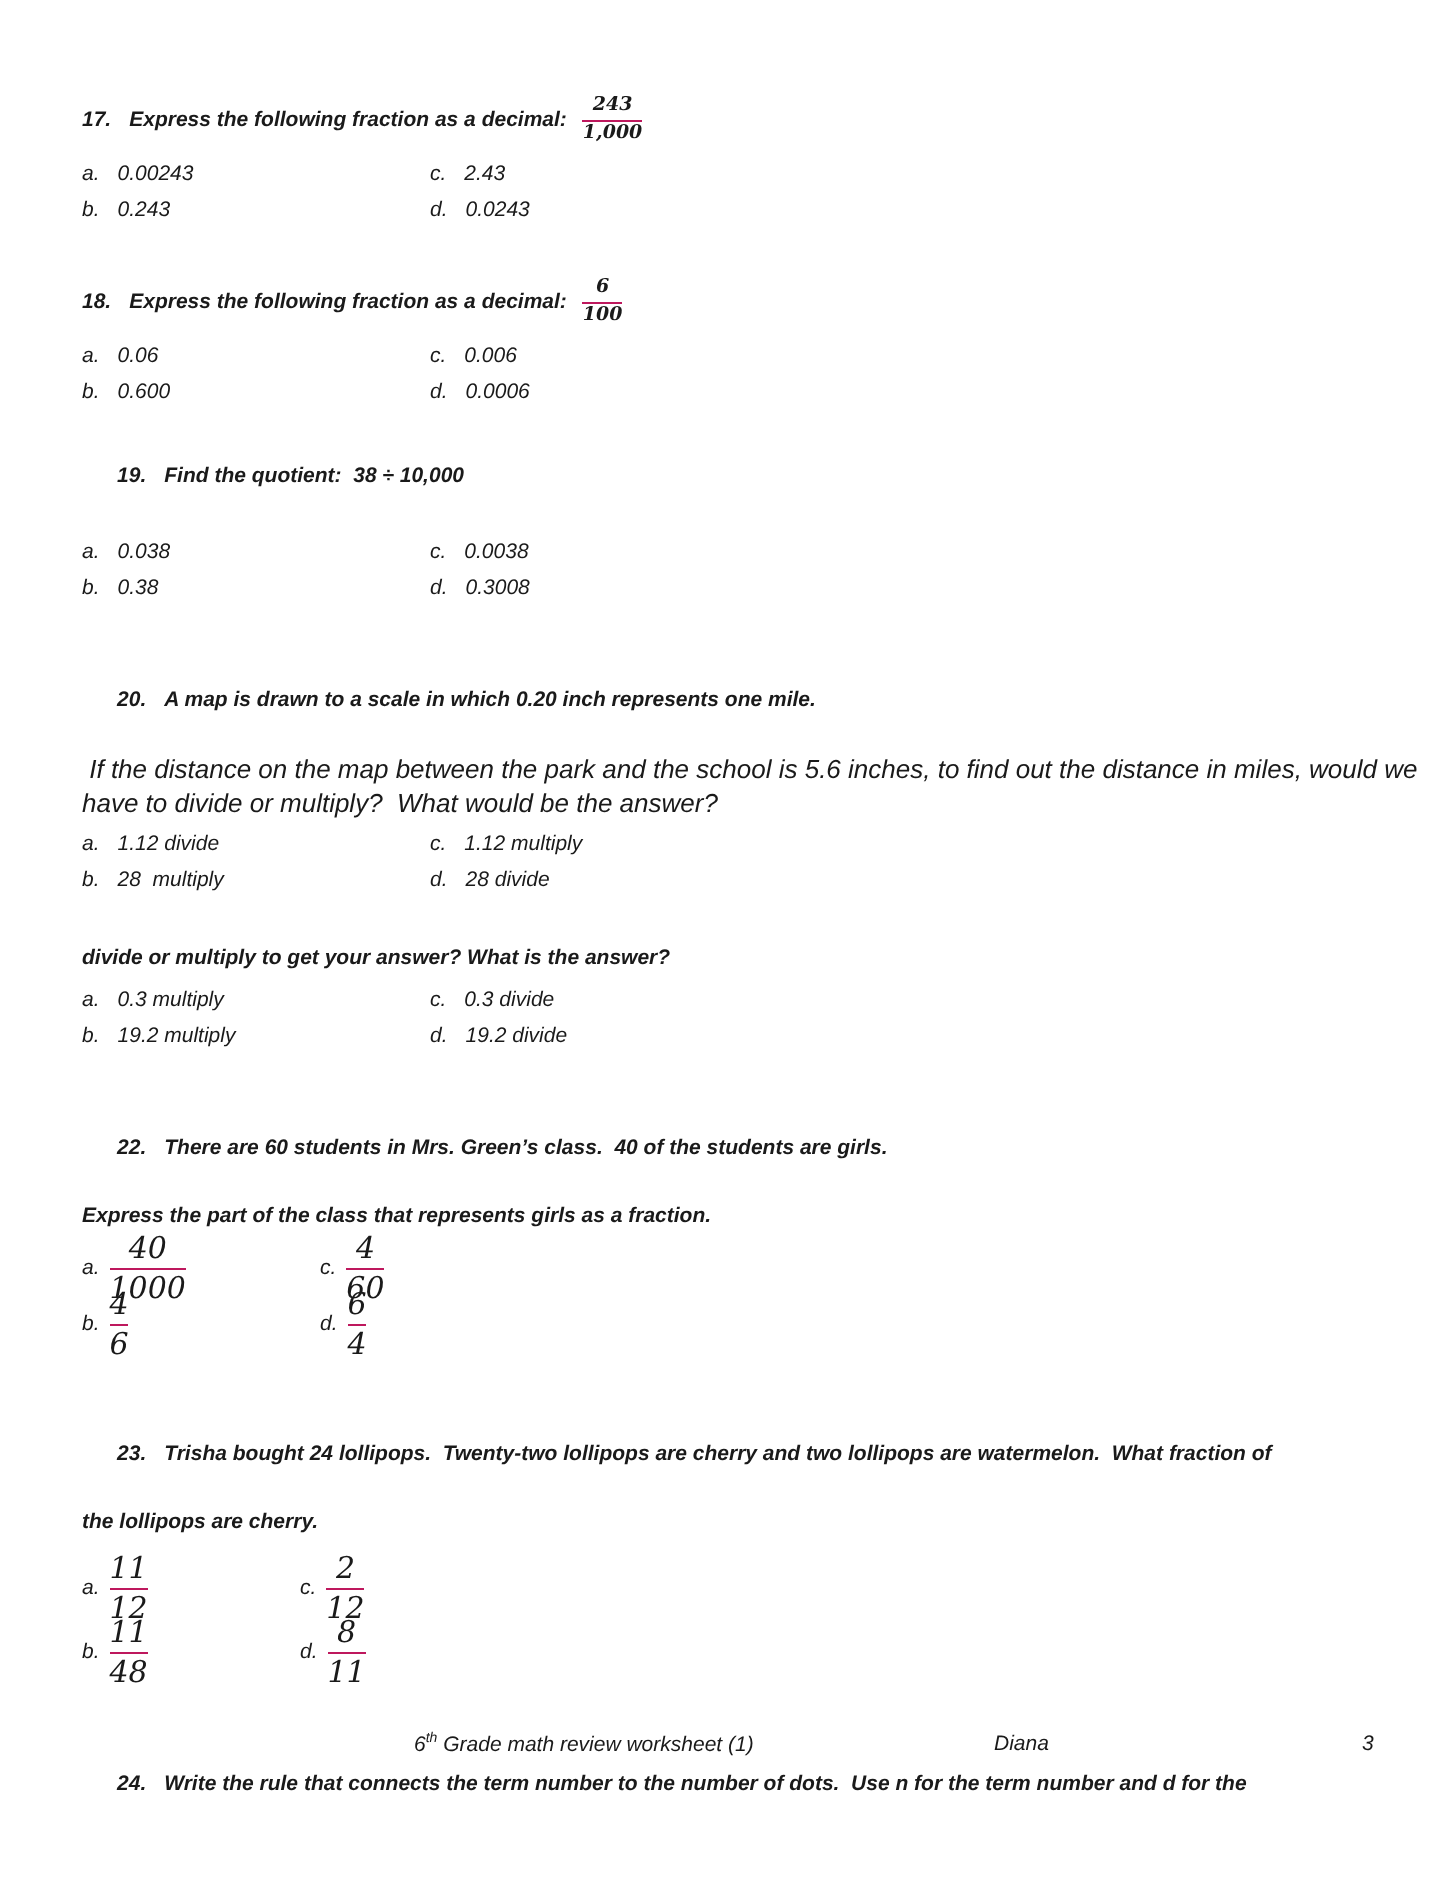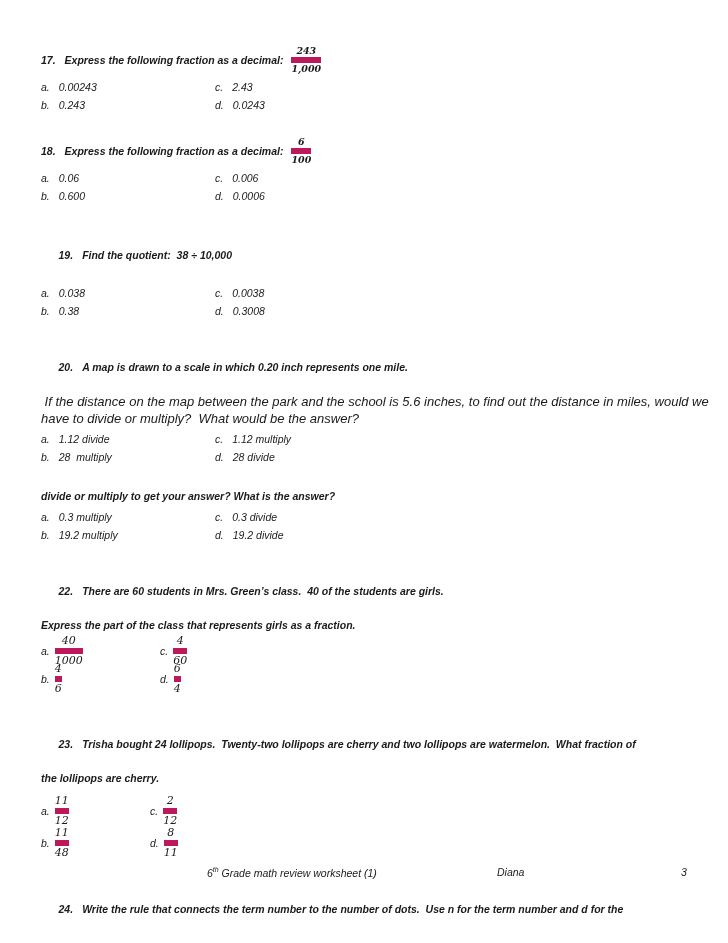--- a/index.html
+++ b/index.html
@@ -18,23 +18,23 @@
   .cols-119 { grid-template-columns:119px auto; }
   .cols-109 { grid-template-columns:109px auto; }
   .opt { font-size:10.5px; line-height:18px; display:flex; align-items:center; }
   .rowh-28 .opt { height:28px; }
   .rowh-32 .opt { height:32px; }
   .opt-label { margin-right:9px; white-space:pre; }
   .gap-sm .opt-label { margin-right:5px; }
   .opt-text { white-space:pre; }
 
   .frac { display:inline-flex; flex-direction:column; align-items:center; font-family:"DejaVu Serif", serif; line-height:1.1; text-align:right; }
-  .frac .den { border-top:6px solid #be185d; padding-top:1px; margin-top:1px; min-width:100%; }
+  .frac .den { border-top:1px solid #be185d; padding-top:1px; margin-top:1px; min-width:100%; }
   .frac-bold { font-weight:bold; font-size:9.5px; margin-left:8px; }
-  .frac-sm { font-size:11px; }
+  .frac-sm { font-size:15px; }
 
   .footer { position:absolute; top:866px; left:0; width:728px; font-size:10.5px; }
   .f-title { position:absolute; left:207px; white-space:pre; }
   .f-author { position:absolute; left:497px; }
   .f-page { position:absolute; left:681px; }
   sup { font-size:7px; vertical-align:super; }
 </style>
 </head>
 <body>
 
@@ -62,21 +62,21 @@
           <span class="opt-label">b.</span>
           <span class="opt-text">0.243</span>
         </div>
       <div class="opt">
           <span class="opt-label">d.</span>
           <span class="opt-text">0.0243</span>
         </div>
     </div>
   </section>
 
-  <section class="q" style="margin-bottom:25px;">
+  <section class="q" style="margin-bottom:8px;">
     <div class="q-head-frac">
       <span class="q-num">18.</span>
       <span>Express the following fraction as a decimal:</span>
       <span class="frac frac-bold">
         <span class="num">6</span>
         <span class="den">100</span>
       </span>
     </div>
     <div class="opts cols-174">
       <div class="opt">

